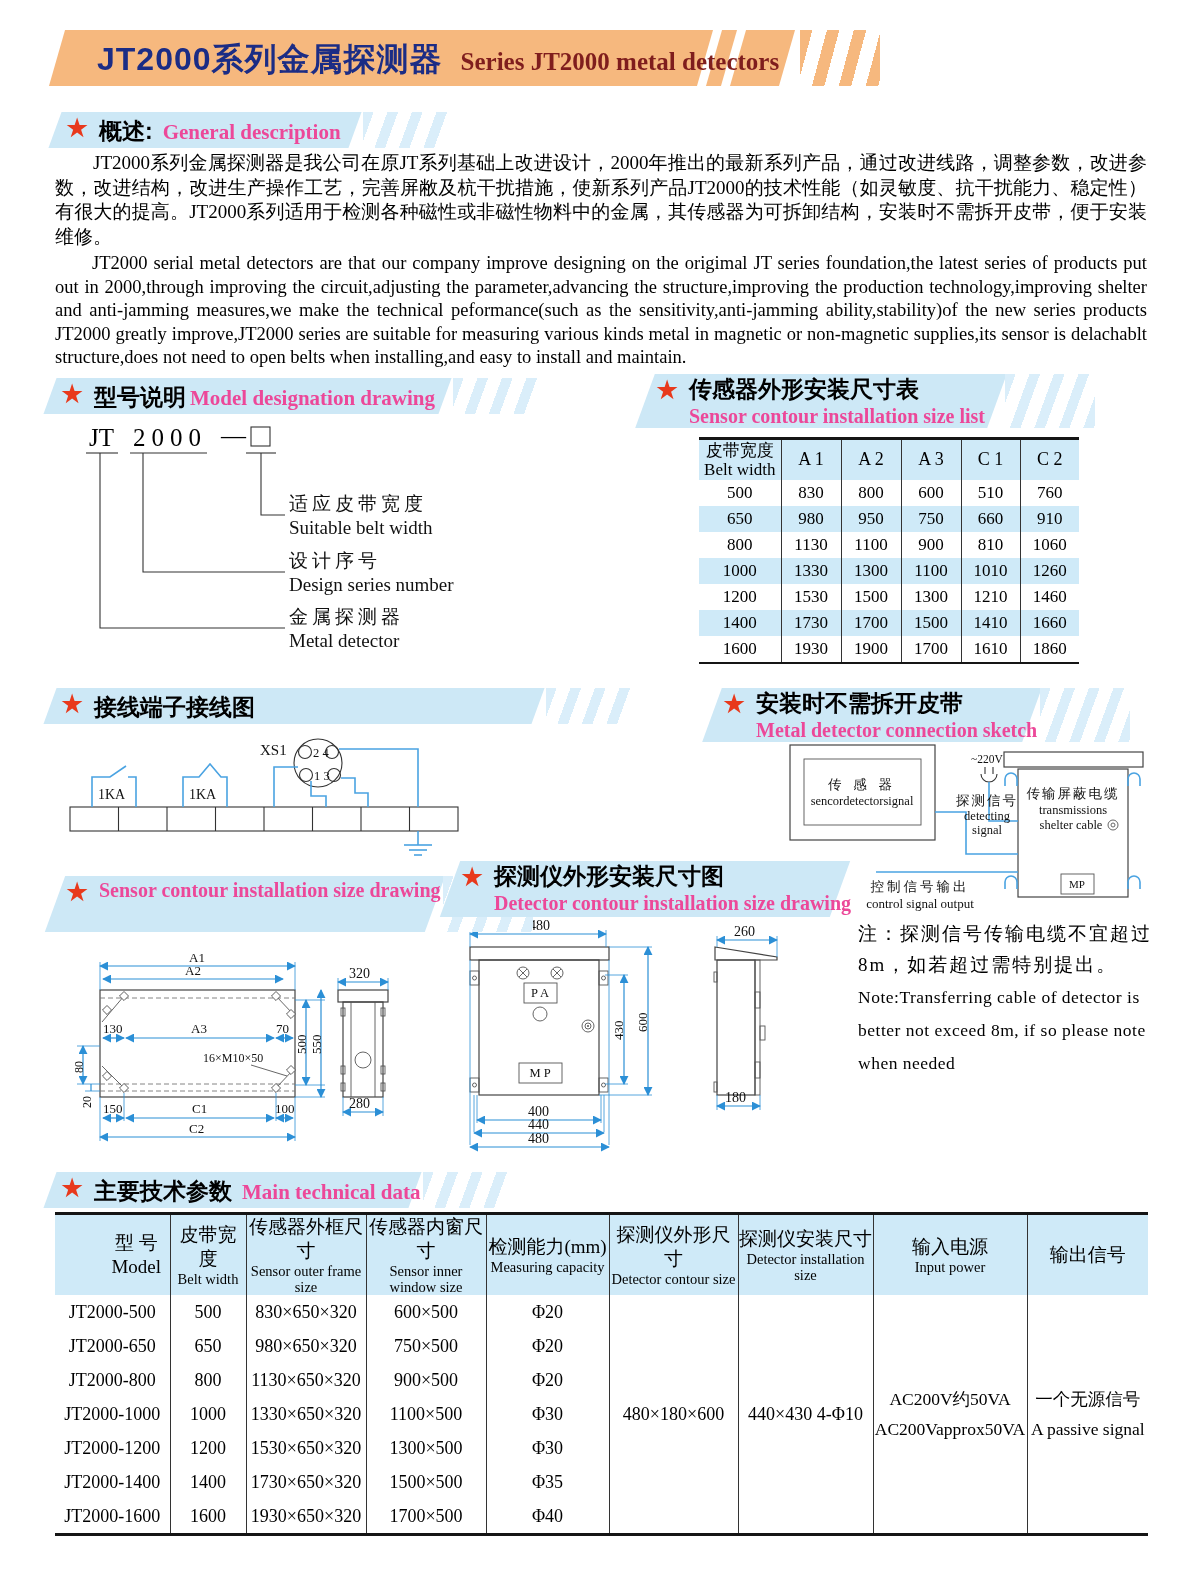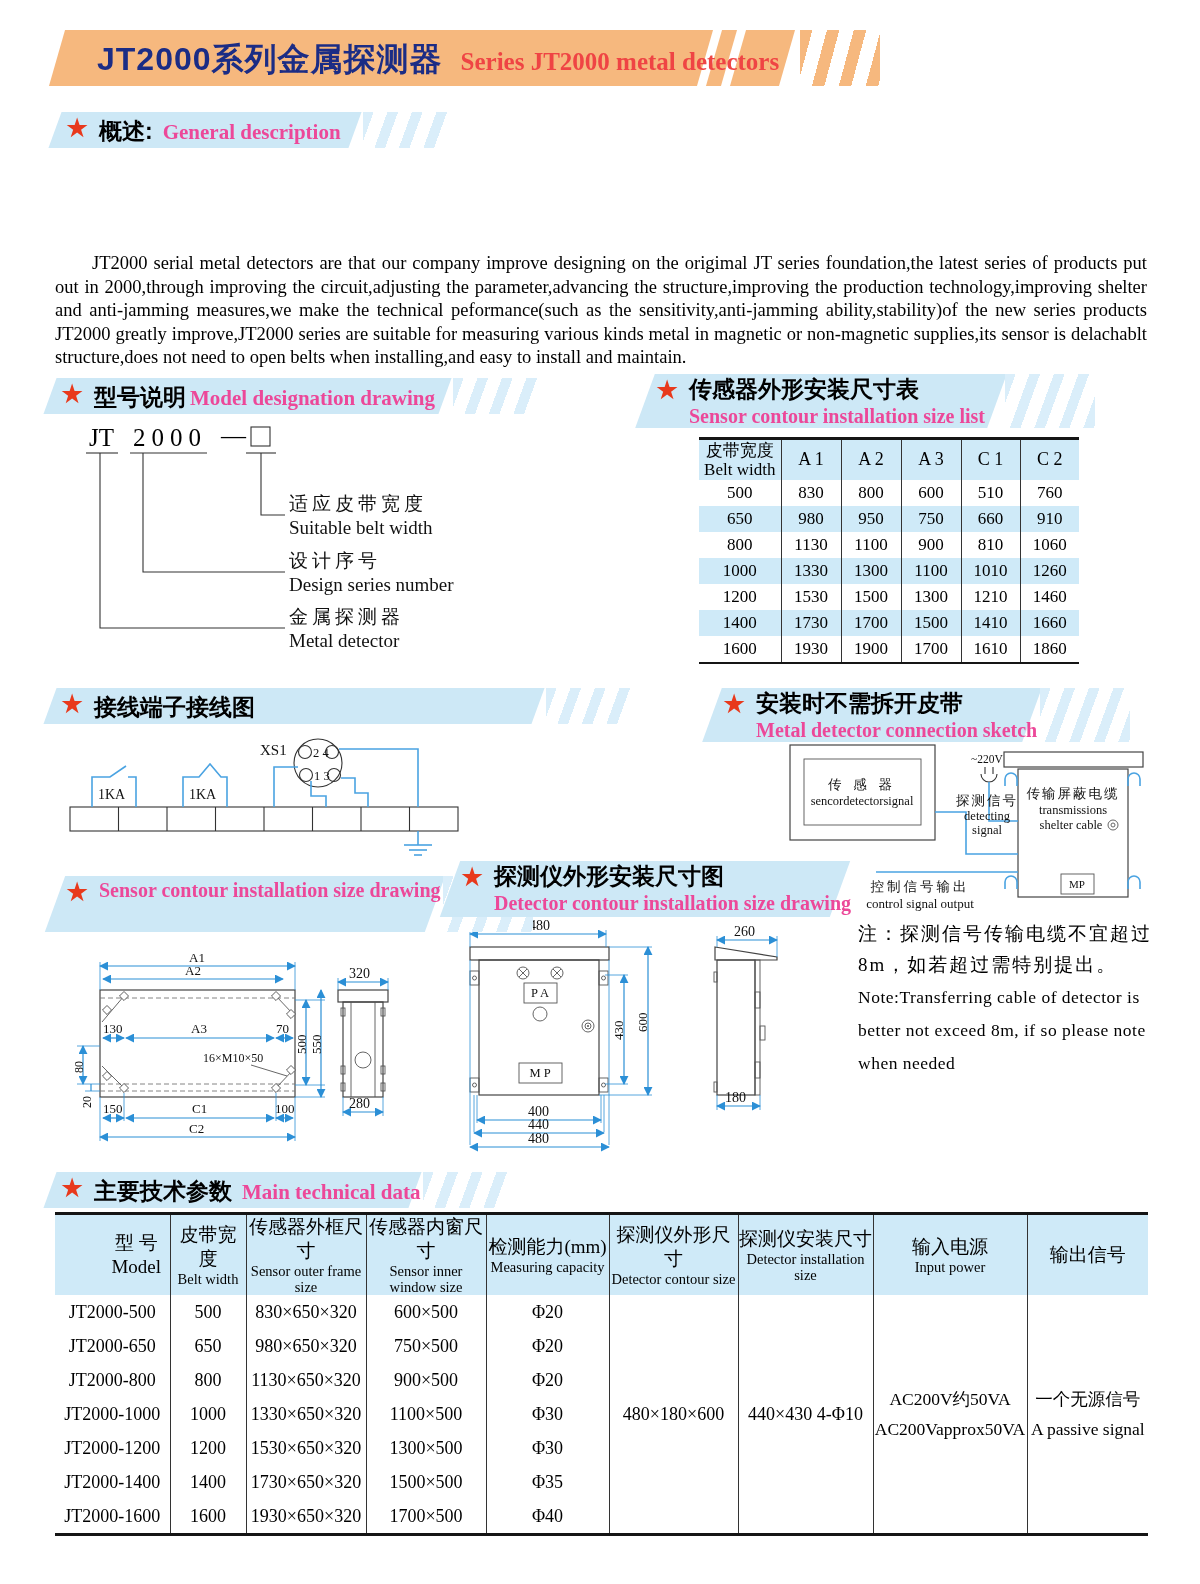--- a/index.html
+++ b/index.html
@@ -10,21 +10,21 @@
   .top-banner{position:absolute;left:45px;top:30px;width:820px;height:56px;}
   .top-banner .bg{position:absolute;left:12px;top:0;width:730px;height:56px;
         background:#f6b87e;transform:skewX(-16deg);}
   .top-banner .bg .wslash{position:absolute;top:0;height:56px;width:9px;background:#fff;}
   .top-banner .oslashes{position:absolute;left:755px;top:0;width:80px;height:56px;
         background:repeating-linear-gradient(105deg,#f6b87e 0 12px,#ffffff 12px 26px);}
   .top-banner .txt{position:relative;display:flex;align-items:baseline;gap:18px;
         padding:8px 0 0 52px;white-space:nowrap;}
   .tb-cn{font-family:"Liberation Sans","DejaVu Sans",sans-serif;font-weight:700;
         font-size:32px;color:#1b2c85;letter-spacing:1px;}
-  .tb-en{font-weight:700;font-size:25px;color:#ef4444;}
+  .tb-en{font-weight:700;font-size:25px;color:#7f1d1d;}
 
   
   .sec{position:absolute;z-index:2;}
   .sec .bg{position:absolute;left:0;top:0;height:100%;background:#cde8f6;transform:skewX(-20deg);}
   .sec .stripes{position:absolute;top:0;height:100%;
         background:repeating-linear-gradient(110deg,#daeefa 0 10px,#ffffff 10px 23px);}
   .star{position:absolute;left:10px;top:1px;color:#e8391c;font-size:27px;line-height:30px;
         font-family:"DejaVu Sans",sans-serif;}
   .hrow{position:relative;display:flex;align-items:baseline;gap:10px;padding:4px 0 0 44px;white-space:nowrap;}
   .hcol{position:relative;display:flex;flex-direction:column;padding:2px 0 0 44px;line-height:1.2;white-space:nowrap;}
@@ -108,20 +108,21 @@
   <div class="sec" style="left:55px;top:112px;width:310px;height:36px">
     <div class="bg" style="width:300px"></div>
     <div class="stripes" style="left:308px;width:85px"></div>
     <span class="star">★</span>
     <div class="hrow">
       <span class="h-cn">概述:</span>
       <span class="h-en">General description</span>
     </div>
   </div>
 
+  <div class="para-cn">JT2000系列金属探测器是我公司在原JT系列基础上改进设计，2000年推出的最新系列产品，通过改进线路，调整参数，改进参数，改进结构，改进生产操作工艺，完善屏敝及杭干扰措施，使新系列产品JT2000的技术性能（如灵敏度、抗干扰能力、稳定性）有很大的提高。JT2000系列适用于检测各种磁性或非磁性物料中的金属，其传感器为可拆卸结构，安装时不需拆开皮带，便于安装维修。</div>
   <div class="para-en">JT2000 serial metal detectors are that our company improve designing on the origimal JT series foundation,the latest series of products put out in 2000,through improving the circuit,adjusting the parameter,advancing the  structure,improving the production technology,improving shelter and anti-jamming measures,we make the technical peformance(such as the sensitivity,anti-jamming ability,stability)of the new series products JT2000 greatly improve,JT2000 series are suitable for measuring various kinds metal in magnetic or non-magnetic supplies,its sensor is delachablt structure,does not need to open belts when installing,and easy to install and maintain.</div>
 
   <div class="sec" style="left:50px;top:378px;width:410px;height:36px">
     <div class="bg" style="width:395px"></div>
     <div class="stripes" style="left:403px;width:85px"></div>
     <span class="star">★</span>
     <div class="hrow" style="gap:4px">
       <span class="h-cn">型号说明</span>
       <span class="h-en">Model designation drawing</span>
     </div>

